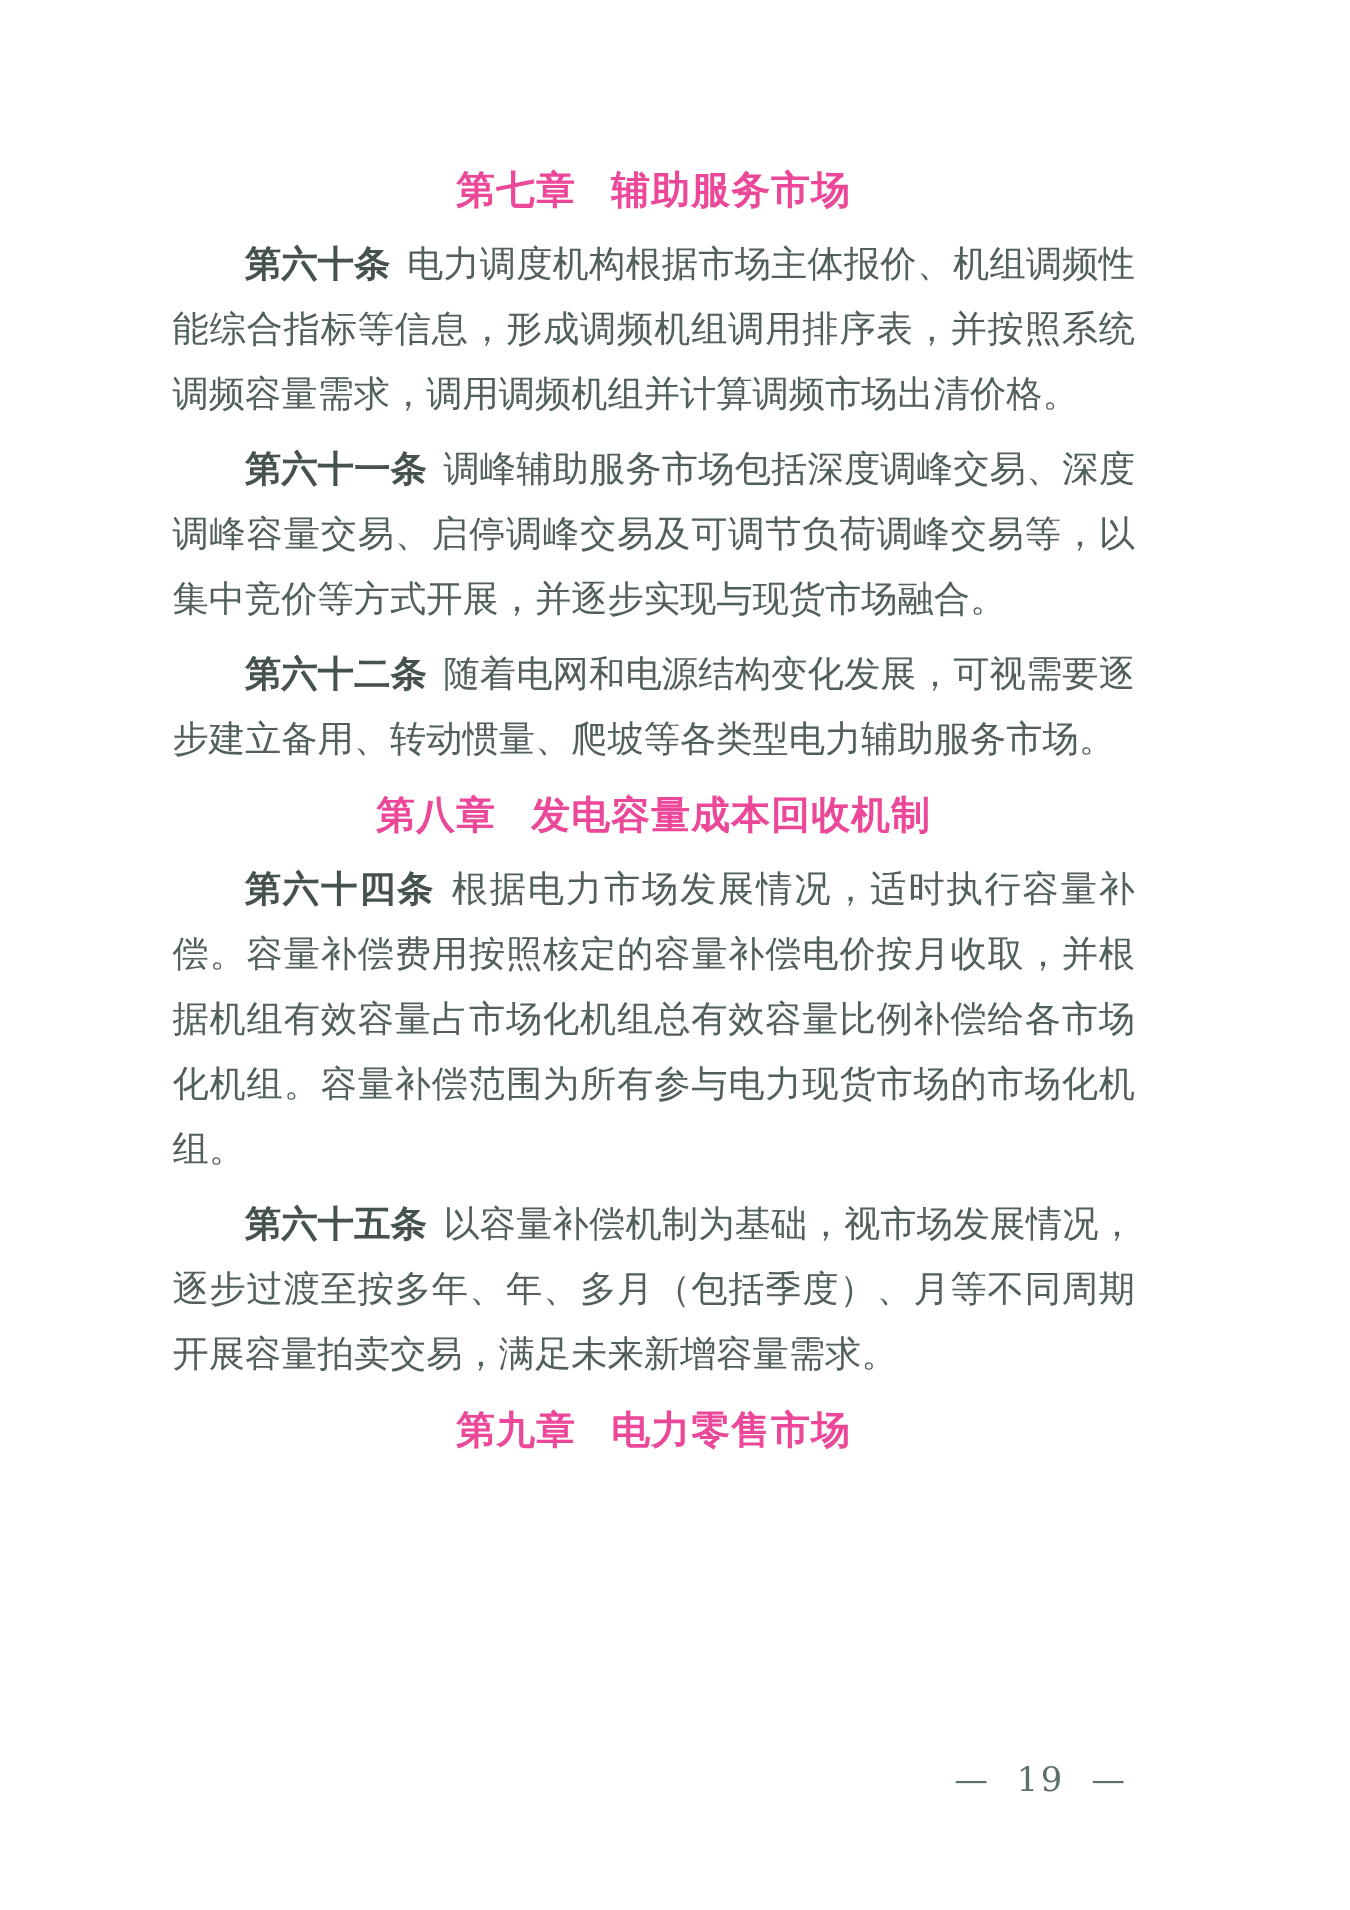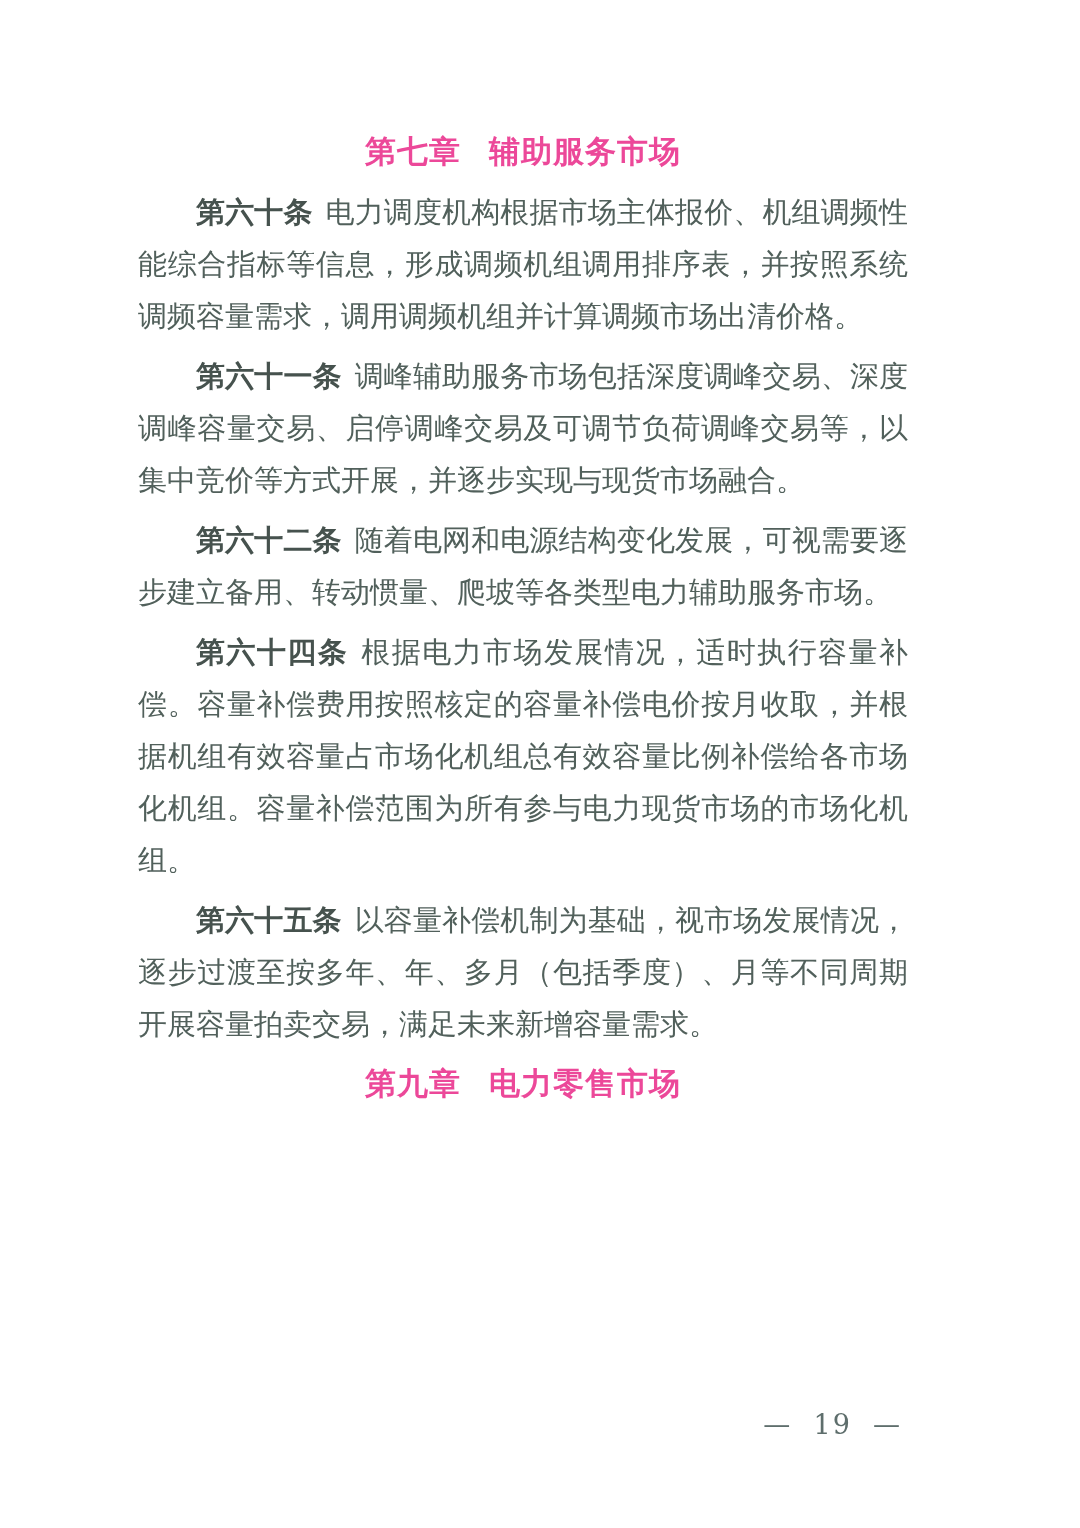--- a/index.html
+++ b/index.html
@@ -93,20 +93,21 @@
 
   <h2 class="chapter-heading"><span class="chapter-num">第七章</span><span>辅助服务市场</span></h2>
 
   <p class="article"><span class="article-num">第六十条</span><span>电力调度机构根据市场主体报价、机组调频性能综合指标等信息，形成调频机组调用排序表，并按照系统调频容量需求，调用调频机组并计算调频市场出清价格。</span></p>
 
   <p class="article"><span class="article-num">第六十一条</span><span>调峰辅助服务市场包括深度调峰交易、深度调峰容量交易、启停调峰交易及可调节负荷调峰交易等，以集中竞价等方式开展，并逐步实现与现货市场融合。</span></p>
 
   <p class="article"><span class="article-num">第六十二条</span><span>随着电网和电源结构变化发展，可视需要逐步建立备用、转动惯量、爬坡等各类型电力辅助服务市场。</span></p>
 
 
+  <h2 class="chapter-heading"><span class="chapter-num">第八章</span><span>发电容量成本回收机制</span></h2>
 
   <p class="article"><span class="article-num">第六十四条</span><span>根据电力市场发展情况，适时执行容量补偿。容量补偿费用按照核定的容量补偿电价按月收取，并根据机组有效容量占市场化机组总有效容量比例补偿给各市场化机组。容量补偿范围为所有参与电力现货市场的市场化机组。</span></p>
 
   <p class="article"><span class="article-num">第六十五条</span><span>以容量补偿机制为基础，视市场发展情况，逐步过渡至按多年、年、多月（包括季度）、月等不同周期开展容量拍卖交易，满足未来新增容量需求。</span></p>
 
   <h2 class="chapter-heading"><span class="chapter-num">第九章</span><span>电力零售市场</span></h2>
 
 </div>
 
 <div class="page-number">—  19  —</div>

